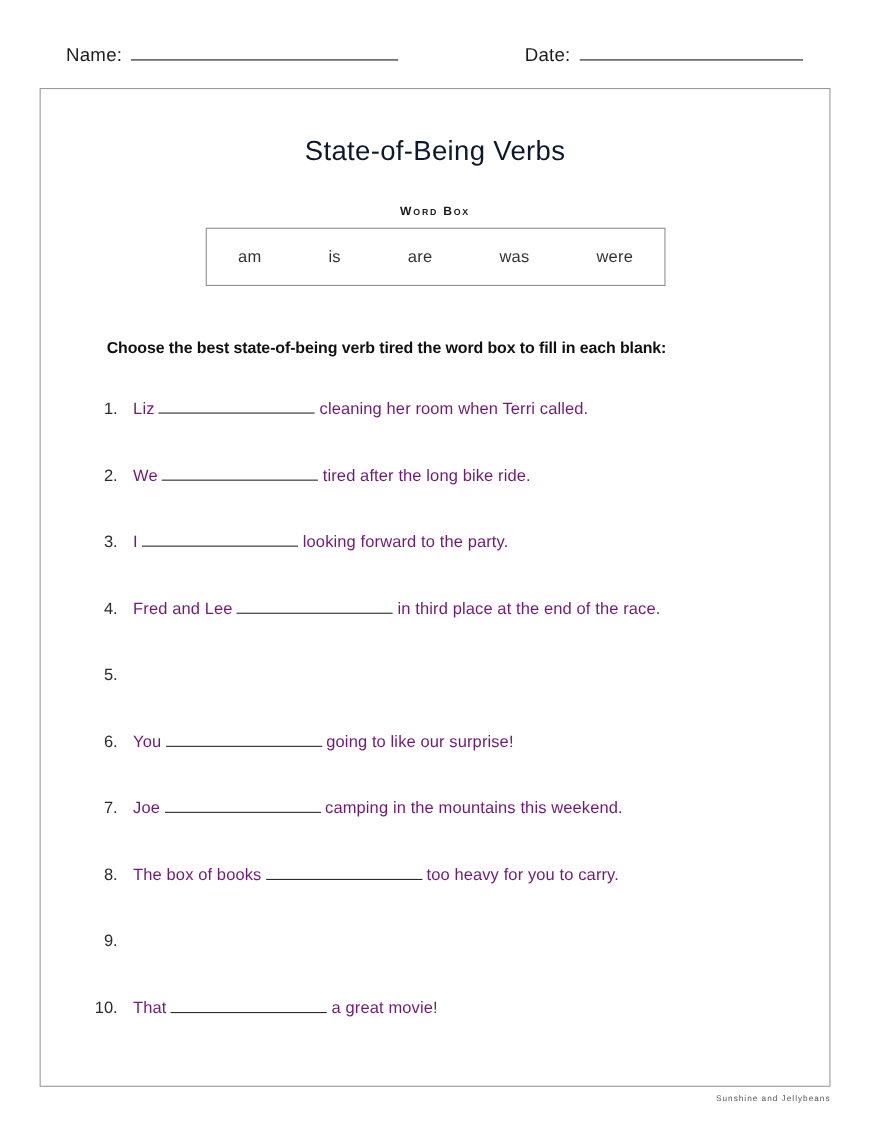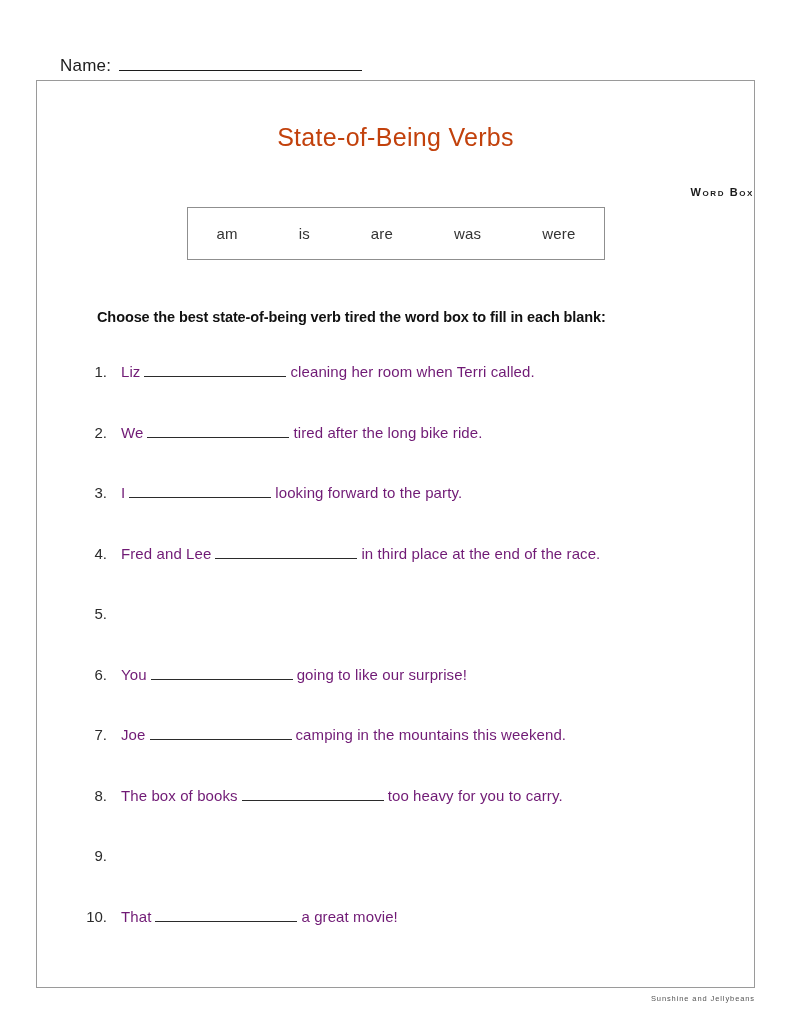--- a/index.html
+++ b/index.html
@@ -29,21 +29,20 @@
     display: flex;
     align-items: baseline;
     font-size: 17px;
     letter-spacing: 0.2px;
     color: #1c1c1c;
   }
   .field-name { left: 60px; top: 0; }
   .field-date { left: 477px; top: 0; }
   .field-label {
     white-space: nowrap;
-    margin-top: 16px;
   }
   .field-blank {
     display: inline-block;
     margin-left: 8px;
     border-bottom: 1.6px solid #1c1c1c;
     height: 14px;
   }
   .blank-name { width: 243px; }
   .blank-date { width: 203px; }
 
@@ -62,30 +61,30 @@
   
   .title {
     position: absolute;
     left: 0;
     top: 42px;
     width: 100%;
     text-align: center;
     font-size: 25px;
     font-weight: 400;
     letter-spacing: 0.3px;
-    color: #c2410c;
+    color: #0f172a;
   }
 
   
   .wordbox-label {
     position: absolute;
     left: 0;
     top: 105px;
     width: 100%;
-    text-align: right;
+    text-align: center;
     font-size: 11px;
     font-weight: bold;
     font-variant: small-caps;
     letter-spacing: 1.6px;
     color: #1a1a1a;
   }
   .wordbox {
     position: absolute;
     left: 150px;
     top: 126px;
@@ -166,20 +165,24 @@
   }
 </style>
 </head>
 <body>
 
 <div class="header-row">
   <div class="field field-name">
     <span class="field-label">Name:</span>
     <span class="field-blank blank-name"></span>
   </div>
+  <div class="field field-date">
+    <span class="field-label">Date:</span>
+    <span class="field-blank blank-date"></span>
+  </div>
 </div>
 
 <div class="sheet">
 
   <div class="title">State-of-Being Verbs</div>
 
   <div class="wordbox-label">Word Box</div>
 
   <div class="wordbox" id="wordbox">
       <span class="wordbox-word">am</span>

